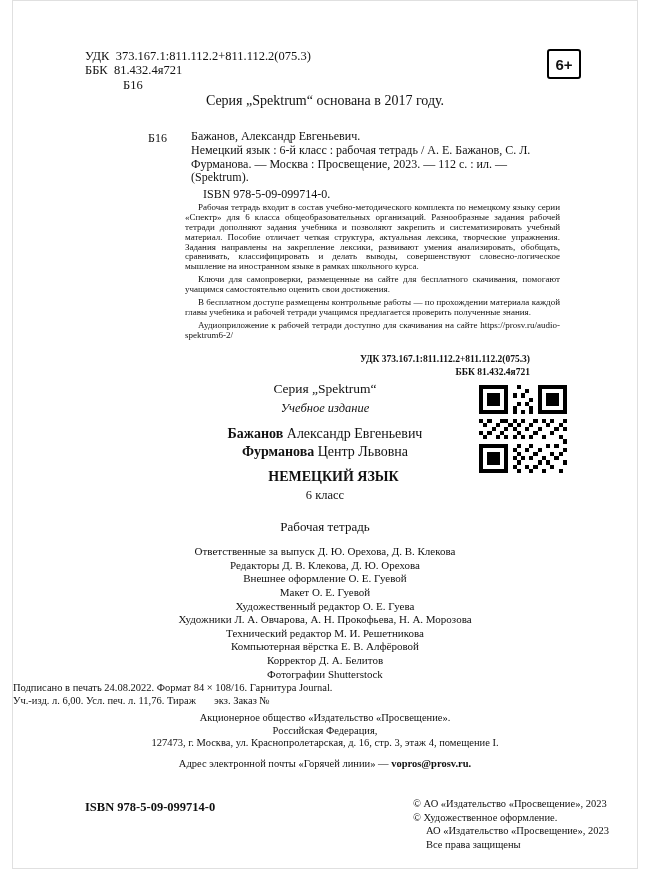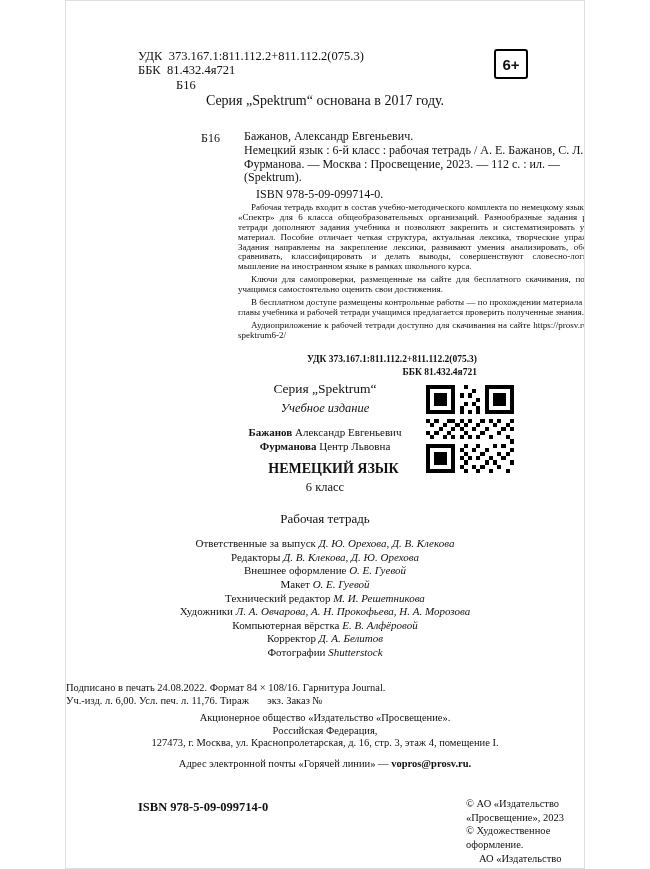--- a/index.html
+++ b/index.html
@@ -1,19 +1,19 @@
 <!DOCTYPE html>
 <html><head>
 <meta charset="utf-8">
 <style>
   * { margin:0; padding:0; box-sizing:border-box; }
   html,body { background:#ffffff; }
   body { font-family:"Liberation Serif", serif; color:#111; }
   .page {
-    position:relative; width:520px; height:869px; margin:0 auto;
+    position:relative; width:626px; height:869px; margin:0 auto;
     background:#fff; border:1px solid #e0e0e0; overflow:hidden;
   }
 
   
   .top-class { position:absolute; left:72px; top:48px; font-size:12.5px; line-height:1.15; }
   .top-class .code { padding-left:38px; }
 
   .age-box {
     position:absolute; top:48px; right:56px; width:34px; height:30px;
     border:2px solid #000; border-radius:3px;
@@ -38,28 +38,28 @@
   .udk-right { position:absolute; right:107px; top:352px; text-align:right; font-weight:bold; font-size:9.5px; line-height:1.35; }
 
   
   .qr { position:absolute; top:384px; right:70px; width:88px; height:88px; }
   .qr svg { width:100%; height:100%; shape-rendering:crispEdges; }
 
   
   .edition { position:absolute; top:380px; left:0; width:100%; text-align:center; }
   .ed-series { font-size:13.5px; margin-bottom:4px; }
   .ed-kind { font-style:italic; font-size:12.5px; margin-bottom:10px; }
-  .ed-author { font-size:11px; margin-bottom:2px; }
+  .ed-author { font-size:14px; margin-bottom:2px; }
   .ed-author b { font-weight:bold; }
   .ed-title { font-size:14px; font-weight:bold; margin-top:9px;padding-left:17px; }
   .ed-grade { font-size:12.5px; margin-top:3px; }
   .ed-subtitle { font-size:13px; margin-top:16px; }
 
   .staff { margin-top:10px; font-size:11px; line-height:1.24; }
-  .staff .it { font-style:italic; }
+  .staff .it { }
 
   
   .imprint { position:absolute; top:680px; left:0; width:100%; font-size:10.5px; line-height:1.25; }
   .publisher { position:absolute; top:711px; left:0; width:100%; text-align:center; font-size:10.5px; line-height:1.2; }
   .contact { position:absolute; top:757px; left:0; width:100%; text-align:center; font-size:10.5px; }
   .contact a { color:inherit; text-decoration:none; font-weight:bold; }
 
   
   .isbn-bottom { position:absolute; left:72px; top:799px; font-size:12.5px; font-weight:bold; }
   .copyright { position:absolute; left:400px; top:796px; font-size:10.5px; line-height:1.3; }
@@ -130,22 +130,23 @@
     <div class="ed-author"><b>Фурманова</b><span> Центр Львовна</span></div>
     <div class="ed-title">НЕМЕЦКИЙ ЯЗЫК</div>
     <div class="ed-grade">6 класс</div>
     <div class="ed-subtitle">Рабочая тетрадь</div>
 
     <div class="staff">
       <div><span>Ответственные за выпуск </span><span class="it">Д. Ю. Орехова, Д. В. Клекова</span></div>
       <div><span>Редакторы </span><span class="it">Д. В. Клекова, Д. Ю. Орехова</span></div>
       <div><span>Внешнее оформление </span><span class="it">О. Е. Гуевой</span></div>
       <div><span>Макет </span><span class="it">О. Е. Гуевой</span></div>
+      <div><span>Художественный редактор </span><span class="it">О. Е. Гуева</span></div>
+      <div><span>Художники </span><span class="it">Л. А. Овчарова, А. Н. Прокофьева, Н. А. Морозова</span></div>
       <div><span>Технический редактор </span><span class="it">М. И. Решетникова</span></div>
-      <div><span>Художники </span><span class="it">Л. А. Овчарова, А. Н. Прокофьева, Н. А. Морозова</span></div>
       <div><span>Компьютерная вёрстка </span><span class="it">Е. В. Алфёровой</span></div>
       <div><span>Корректор </span><span class="it">Д. А. Белитов</span></div>
       <div><span>Фотографии </span><span class="it">Shutterstock</span></div>
     </div>
   </div>
 
   <div class="imprint">
     <div>Подписано в печать 24.08.2022. Формат 84 × 108/16. Гарнитура Journal.</div>
     <div>Уч.-изд. л. 6,00. Усл. печ. л. 11,76. Тираж&nbsp;&nbsp;&nbsp;&nbsp;&nbsp;&nbsp;&nbsp;экз. Заказ №&nbsp;&nbsp;&nbsp;&nbsp;</div>
   </div>

